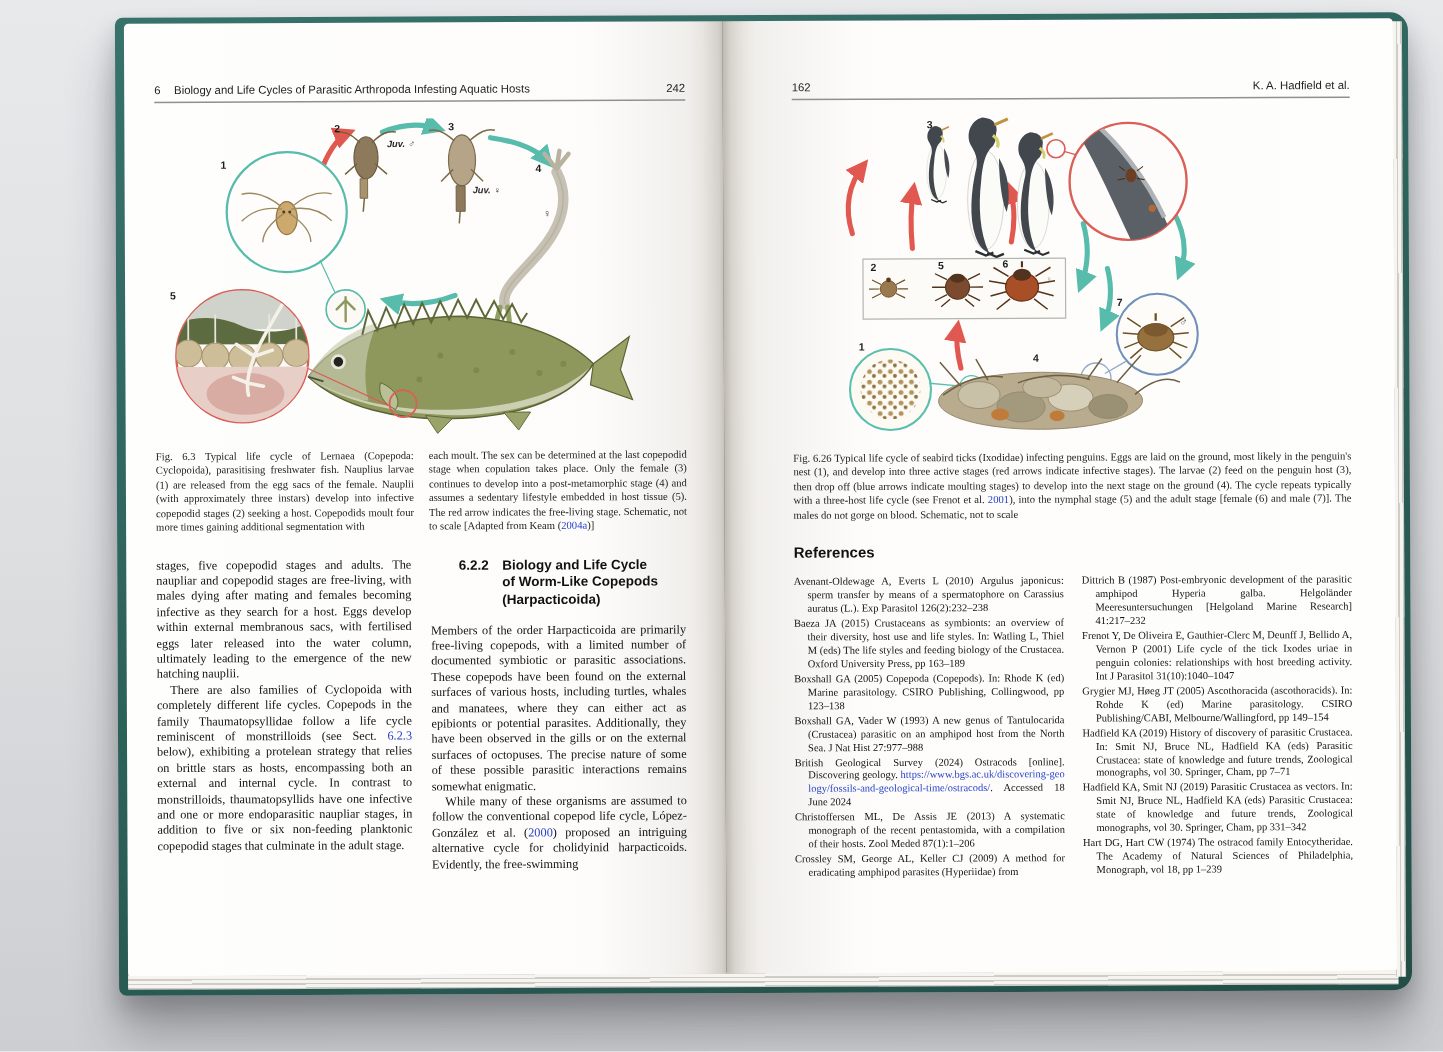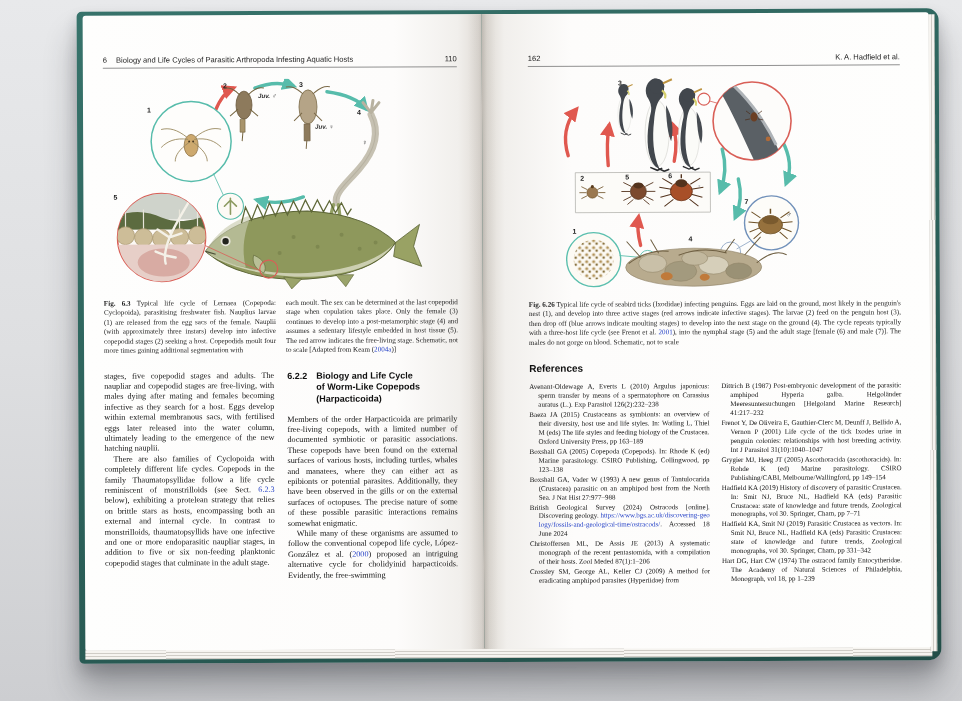--- a/index.html
+++ b/index.html
@@ -28,26 +28,26 @@
   .content-l { left:20px; width:354px; }
   .content-r { left:46px; width:372px; }
   .runhead { display:flex; justify-content:space-between; align-items:baseline;
     font-family:"Liberation Sans",sans-serif; font-size:7.6px; color:#232323;
     border-bottom:.7px solid #909090; padding-bottom:3px; }
   .rh-left { display:flex; gap:9px; }
   .figwrap { margin-top:11px; }
   .cap { font-size:7.1px; line-height:1.33; text-align:justify; color:#1c1c1c; }
   .cap2col { display:flex; gap:10px; margin-top:4px; }
   .cap2col > div { width:172px; }
-  .b { font-weight:bold; }
+  .b { font-weight:normal; }
   .body2col { display:flex; gap:13px; margin-top:15px; }
   .col { width:170px; font-size:8.2px; line-height:1.27; text-align:justify; color:#111; }
   .pind { text-indent:9px; }
   .sech { display:flex; gap:9px; font-family:"Liberation Sans",sans-serif; font-weight:bold;
-    font-size:9px; line-height:1.3; margin-bottom:9px; color:#101010; }
+    font-size:9px; line-height:1.3; margin-bottom:9px; color:#101010;justify-content:center; }
   .sech .t { white-space:pre-line; }
   .link { color:#2743c7; }
   .refs-title { font-family:"Liberation Sans",sans-serif; font-weight:bold; font-size:10px;
     margin:15px 0 9px; color:#101010; }
   .refs2col { display:flex; gap:12px; }
   .refcol { width:180px; font-size:7px; line-height:1.28; text-align:justify; color:#121212; }
   .ref { padding-left:9px; text-indent:-9px; margin-bottom:1px; }
   .ref.cont { text-indent:0; }
   .url { color:#2743c7; word-break:break-all; }
   svg text { font-family:"Liberation Sans",sans-serif; }
@@ -64,21 +64,21 @@
   <div class="stack-b"></div>
   <div class="stack-r"></div>
 
   <div class="page page-l">
     <div class="content content-l">
       <div class="runhead">
         <div class="rh-left">
           <span>6</span>
           <span>Biology and Life Cycles of Parasitic Arthropoda Infesting Aquatic Hosts</span>
         </div>
-        <span>110</span>
+        <span>242</span>
       </div>
 
       <div class="figwrap">
         <svg viewBox="0 0 352 212" width="352" height="212">
           <defs>
             <marker id="mR" viewBox="0 0 10 10" refX="7" refY="5" markerWidth="4.4" markerHeight="4.4" orient="auto-start-reverse">
                 <path d="M0 0 L10 5 L0 10 z" fill="#e0584f"></path>
               </marker>
             <marker id="mT" viewBox="0 0 10 10" refX="7" refY="5" markerWidth="4.4" markerHeight="4.4" orient="auto-start-reverse">
                 <path d="M0 0 L10 5 L0 10 z" fill="#57bcab"></path>

